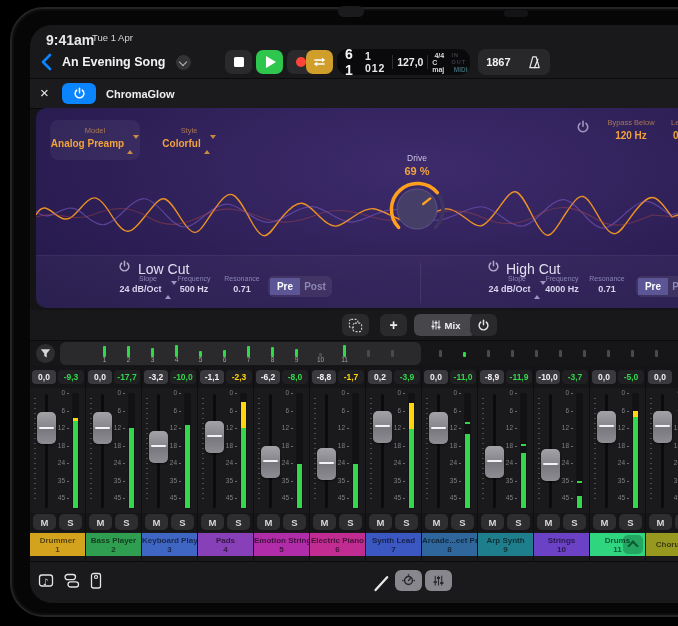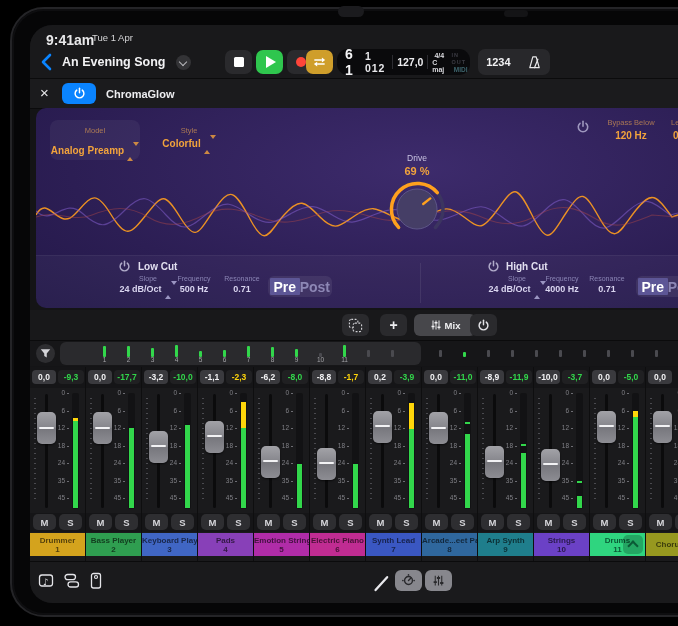--- a/index.html
+++ b/index.html
@@ -62,26 +62,26 @@
   .stylebox{position:absolute;left:118px;top:12px;width:70px;height:40px;}
   .bypass-pwr{position:absolute;left:540px;top:12px;width:14px;height:14px;opacity:.8;}
   .bypassbox{position:absolute;left:560px;top:10px;width:70px;height:34px;}
   .levelbox{position:absolute;left:614px;top:10px;width:60px;height:34px;}
   .drive-label{position:absolute;left:346px;top:45px;width:70px;text-align:center;font-size:8.5px;color:#c9c4e2;}
   .drive-value{position:absolute;left:346px;top:57px;width:70px;text-align:center;font-size:11px;font-weight:bold;color:#f2a33c;}
   .knob{position:absolute;left:352px;top:72px;width:58px;height:58px;}
   .cutstrip{position:absolute;left:0;right:0;top:147px;height:53px;background:rgba(255,255,255,0.035);border-top:1px solid rgba(255,255,255,0.05);}
   .vdiv{position:absolute;left:384px;top:155px;width:1px;height:40px;background:rgba(255,255,255,0.08);}
   .cut-pwr{position:absolute;top:152px;width:13px;height:13px;opacity:.85;}
-  .cut-title{position:absolute;top:153px;font-size:10px;font-weight:bold;color:#e2dff0;}
+  .cut-title{position:absolute;top:153px;font-size:14px;font-weight:normal;color:#e2dff0;}
   .param{position:absolute;top:167px;width:62px;text-align:center;}
   .param .lab{font-size:7px;color:#8b85b5;}
   .param .val{font-size:9px;font-weight:bold;color:#d9d5ef;margin-top:2px;}
   .prepost{position:absolute;top:168px;width:64px;height:21px;background:rgba(255,255,255,0.07);border-radius:6px;display:flex;padding:2px;box-sizing:border-box;}
-  .prepost .seg{flex:1;border-radius:1px;font-size:14px;font-weight:bold;display:flex;align-items:center;justify-content:center;color:#8d87b5;}
+  .prepost .seg{flex:1;border-radius:1px;font-size:10px;font-weight:bold;display:flex;align-items:center;justify-content:center;color:#8d87b5;}
   .prepost .seg.on{background:#5d5696;color:#fff;}
   
   .mixbar{position:absolute;left:0;top:285px;width:100%;height:30px;background:#18181a;border-bottom:1px solid #0b0b0c;}
   .mbtn{position:absolute;top:4px;height:22px;border-radius:6px;background:#2a2a2d;display:flex;align-items:center;justify-content:center;}
   .mbtn.lit{background:#47474b;}
   .plus{font-size:14px;color:#ededf0;font-weight:bold;line-height:10px;}
   .mixlabel{font-size:9.5px;font-weight:bold;color:#f0f0f2;margin-left:3px;}
   
   .overview{position:absolute;left:0;top:316px;width:100%;height:25px;background:#161618;}
   .funnel{position:absolute;left:6px;top:3px;width:19px;height:19px;border-radius:50%;background:#2e2e31;display:flex;align-items:center;justify-content:center;}
@@ -181,21 +181,21 @@
         <span class="sig">4/4</span>
         <span class="key">C maj</span>
       </span>
       <span class="midiblk">
         <span class="io"><span>IN</span> <span>OUT</span></span>
         <span class="md">MIDI</span>
       </span>
     </div>
 
     <div class="countgrp">
-      <span class="countin">1234</span>
+      <span class="countin">1867</span>
       <svg width="15" height="15" viewBox="0 0 16 16">
         <path d="M6.2 2 L3 13.5 H13 L9.8 2 Z" stroke="#e8e8ea" stroke-width="1.3" fill="none" stroke-linejoin="round"></path>
         <path d="M8 13.5 L11.6 4.5" stroke="#e8e8ea" stroke-width="1.3" fill="none" stroke-linecap="round"></path>
       </svg>
     </div>
   </div>
 
   <div class="plug-header">
     <span class="xicon">×</span>
     <div class="pwr-toggle">
@@ -208,21 +208,21 @@
 
   <div class="panel">
     <svg class="glowline" viewBox="0 0 642 70" preserveAspectRatio="none">
       <path d="M0 40 C12 18 22 56 38 40 S58 12 74 38 S94 60 110 40 S128 16 144 42 S162 58 178 35 S198 14 214 44 S232 58 248 40 S268 26 284 42 S304 50 320 40 S340 33 356 41 S376 47 392 40 S412 30 428 42 S446 56 462 34 S480 8 496 40 S514 62 530 38 S548 16 564 44 S584 55 600 35 S620 20 636 42 L642 40" fill="none" stroke="#ff9d1e" stroke-width="1.4" opacity="0.9"></path>
       <path d="M0 36 C16 52 28 22 46 38 S70 54 88 36 S112 20 130 40 S154 52 172 38 S196 28 214 40 S238 48 256 38 S280 30 298 41 S322 46 340 39 S364 34 382 41 S406 46 424 38 S448 28 466 42 S490 54 508 36 S532 22 550 42 S574 52 592 36 S616 26 634 40 L642 38" fill="none" stroke="#8a63d8" stroke-width="1.2" opacity="0.5"></path>
       <path d="M0 42 C20 34 36 48 56 40 S92 30 112 42 S148 50 168 40 S204 34 224 42 S260 48 280 40 S316 36 336 42 S372 46 392 40 S428 34 448 43 S484 50 504 39 S540 32 560 44 S596 48 616 40 L642 42" fill="none" stroke="#b04848" stroke-width="1.1" opacity="0.45"></path>
     </svg>
 
     <div class="modelbox">
       <div class="plabel" style="margin-top:6px">Model</div>
-      <div class="pvalue" style="margin-top:10px"><span>Analog Preamp</span><span class="stepper"><span class="up"></span><span class="dn"></span></span></div>
+      <div class="pvalue" style="margin-top:3px"><span>Analog Preamp</span><span class="stepper"><span class="up"></span><span class="dn"></span></span></div>
     </div>
     <div class="stylebox">
       <div class="plabel" style="margin-top:6px">Style</div>
       <div class="pvalue" style="margin-top:3px"><span>Colorful</span><span class="stepper"><span class="up"></span><span class="dn"></span></span></div>
     </div>
 
     <svg class="bypass-pwr" viewBox="0 0 16 16" color="#b9b4d6">
           <use href="#pwr"></use>
         </svg>
     <div class="bypassbox">

